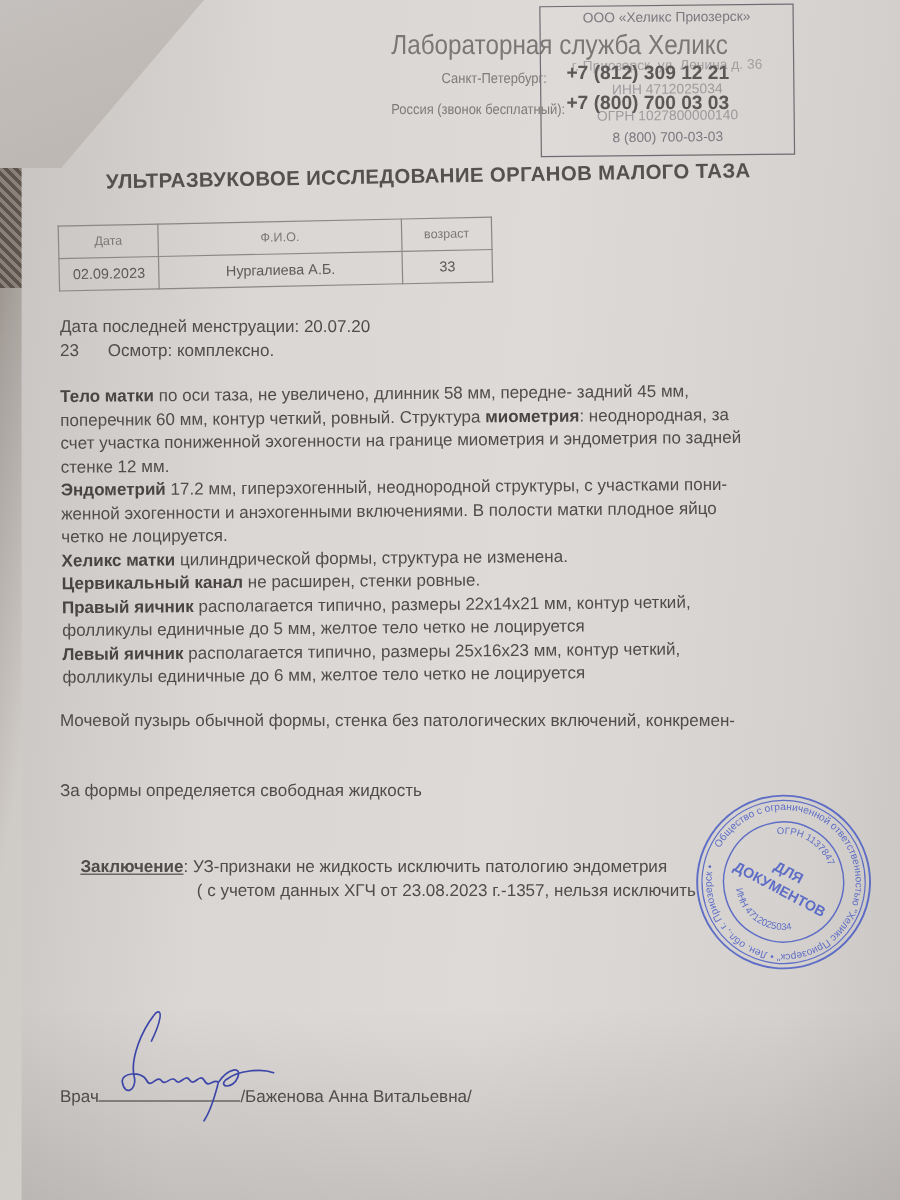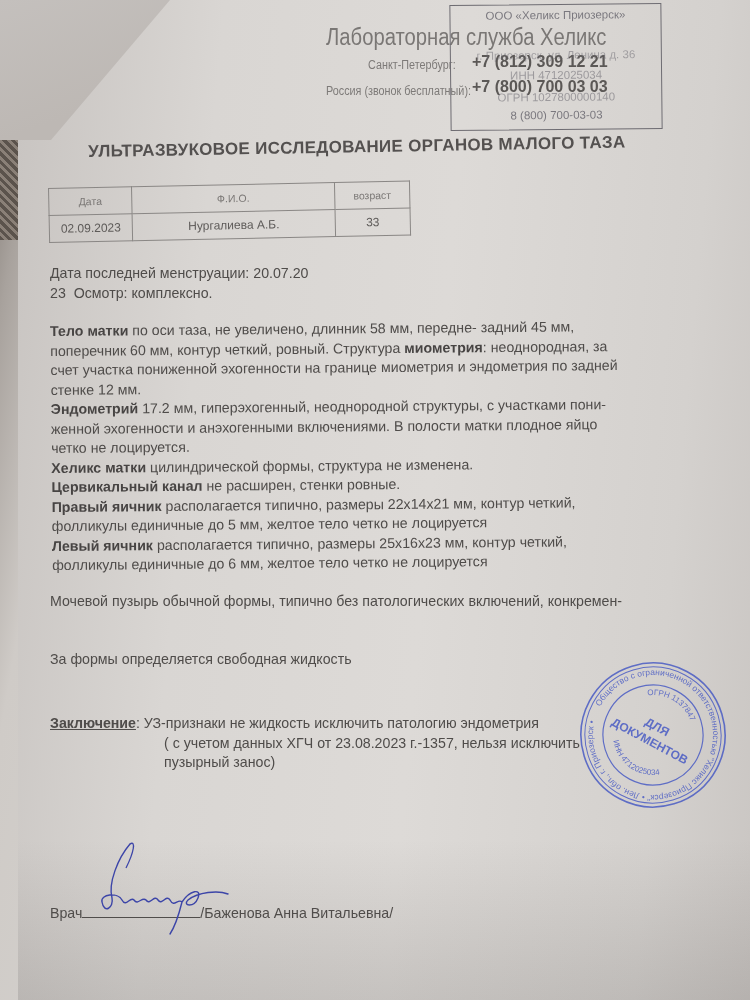--- a/index.html
+++ b/index.html
@@ -85,21 +85,21 @@
     }
     .patient-table .hdr td { font-size: 10.5px; color: #7a7775; }
 
     .body-text {
       position: absolute; left: 32px; width: 680px;
       font-size: 14.2px; line-height: 19.5px; color: #4f4c4a;
       transform-origin: left top;
     }
     .body-text b { color: #474443; }
     .line { white-space: nowrap; }
-    .u { text-decoration: underline; font-weight: bold; }
+    .u { text-decoration: underline; font-weight: bold; margin-left: 17px; }
 
     
     .round-stamp {
       position: absolute; left: 560px; top: 660px; width: 150px; height: 150px;
       transform: rotate(28deg); z-index: 5; opacity: .85;
     }
 
     .signature { position: absolute; left: 60px; top: 838px; z-index: 5; }
     .doctor-line {
       position: absolute; left: 32px; top: 905px; font-size: 14.2px; color: #4f4c4a; white-space: nowrap;
@@ -144,21 +144,21 @@
         <td>Нургалиева А.Б.</td>
         <td>33</td>
       </tr>
     </tbody>
       </table>
 
     <div class="body-text" style="top:264px;">
       <div class="line">Дата последней менструации: 20.07.20</div>
       <div class="line">
         <span>23</span>
-        <span style="margin-left:4px;">Осмотр: комплексно.</span>
+        <span style="margin-left:20px;">Осмотр: комплексно.</span>
       </div>
     </div>
 
     <div class="body-text" style="top:322px; transform: rotate(-0.5deg);">
       <div class="line">
         <b>Тело матки</b><span> по оси таза, не увеличено, длинник 58 мм, передне- задний 45   мм,</span>
       </div>
       <div class="line">
         <span>поперечник  60  мм, контур четкий, ровный. Структура </span><b>миометрия</b><span>: неоднородная, за</span>
       </div>
@@ -181,33 +181,32 @@
         <b>Правый яичник</b><span> располагается типично, размеры 22x14x21 мм, контур четкий,</span>
       </div>
       <div class="line">фолликулы единичные до 5 мм, желтое тело четко не лоцируется</div>
       <div class="line">
         <b>Левый яичник</b><span> располагается типично, размеры 25x16x23 мм, контур четкий,</span>
       </div>
       <div class="line">фолликулы единичные до 6 мм, желтое тело четко не лоцируется</div>
     </div>
 
     <div class="body-text" style="top:592px;">
-      <div class="line">Мочевой пузырь обычной формы, типично без патологических включений, конкремен-</div>
+      <div class="line">Мочевой пузырь обычной формы, стенка без патологических включений, конкремен-</div>
     </div>
 
     <div class="body-text" style="top:650px;">
       <div class="line">За формы определяется свободная жидкость</div>
     </div>
 
     <div class="body-text" style="top:714px;">
       <div class="line">
         <span class="u">Заключение</span><span>: УЗ-признаки не жидкость исключить патологию эндометрия</span>
       </div>
       <div class="line" style="padding-left:114px;">( с  учетом данных ХГЧ от 23.08.2023 г.-1357, нельзя исключить</div>
-      <div class="line" style="padding-left:114px;">пузырный занос)</div>
     </div>
 
 
     <div class="round-stamp">
       <svg width="150" height="150" viewBox="0 0 150 150">
         <defs>
           <path id="outerArc" d="M75,75 m-60,0 a60,60 0 1,1 120,0 a60,60 0 1,1 -120,0"></path>
           <path id="innerTop" d="M75,75 m-40,0 a40,40 0 1,1 80,0"></path>
           <path id="innerBot" d="M35,75 a40,40 0 0,0 80,0"></path>
         </defs>

